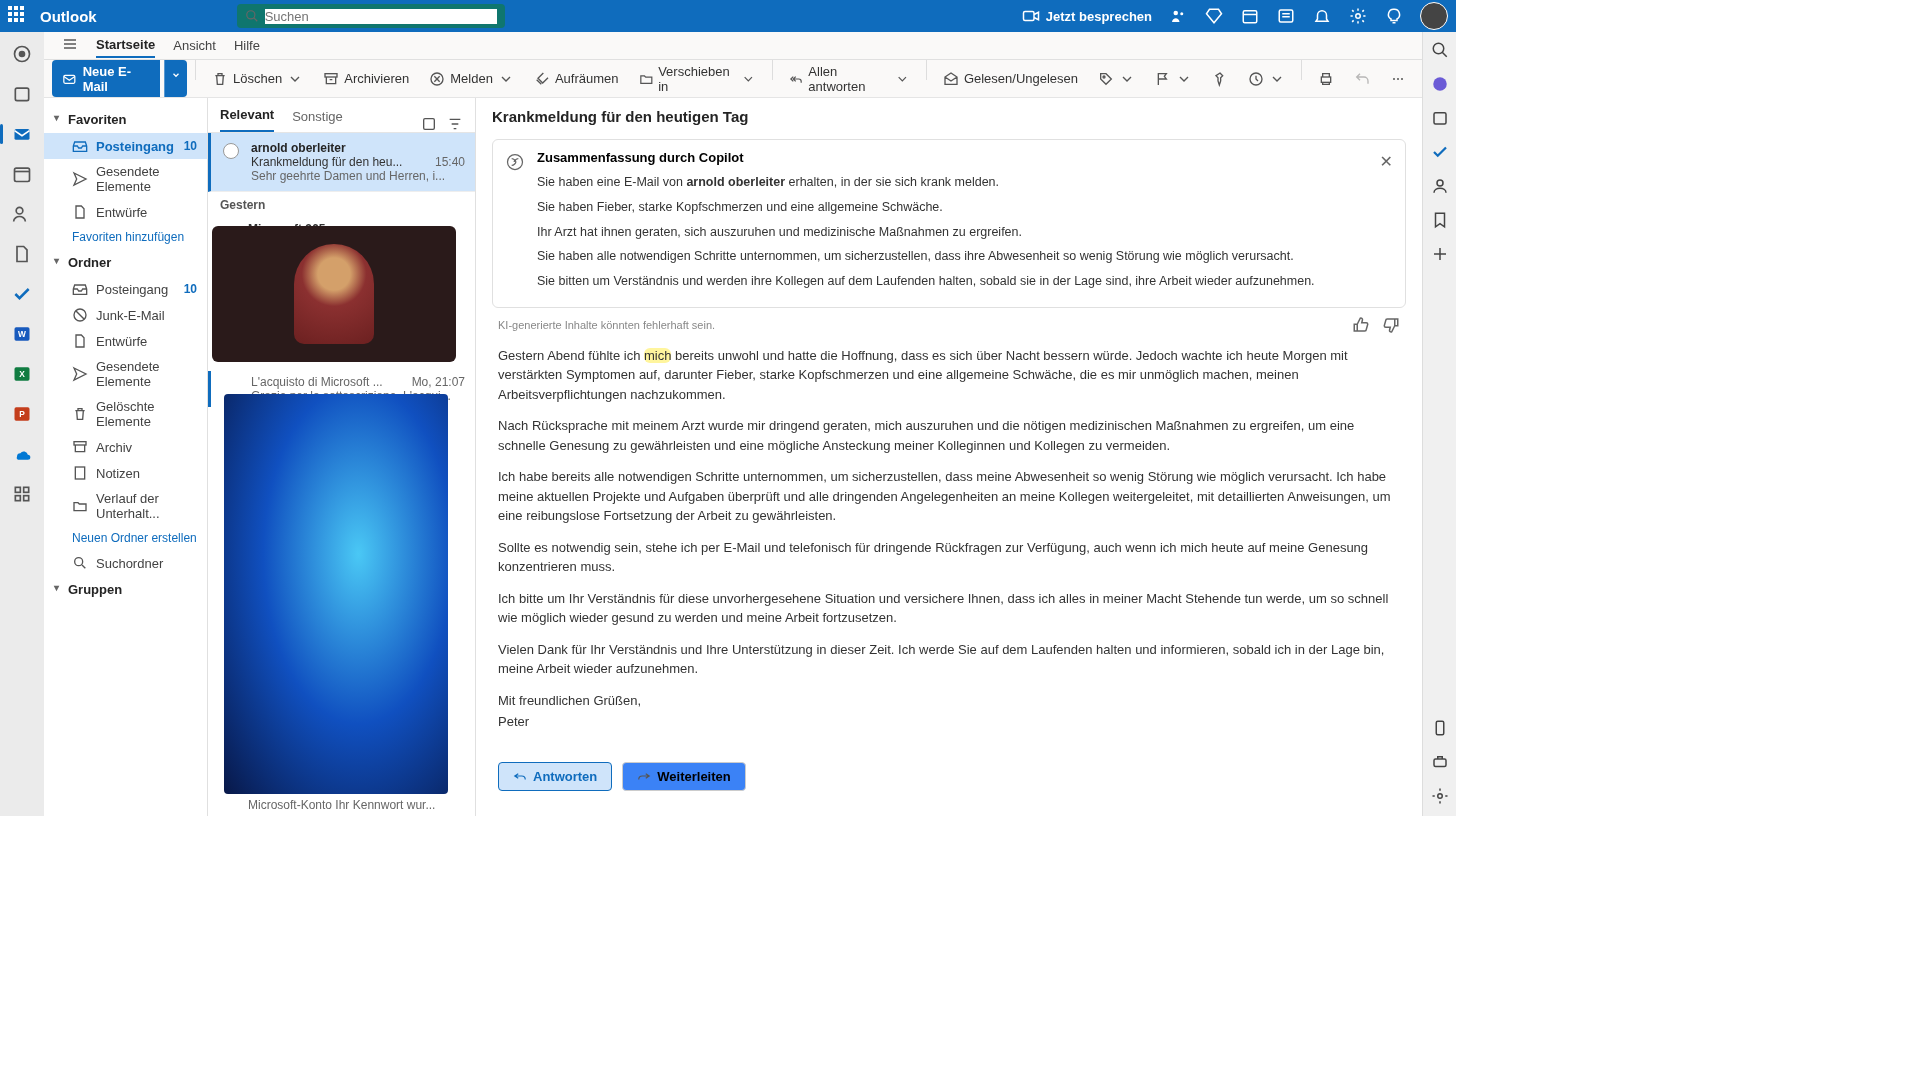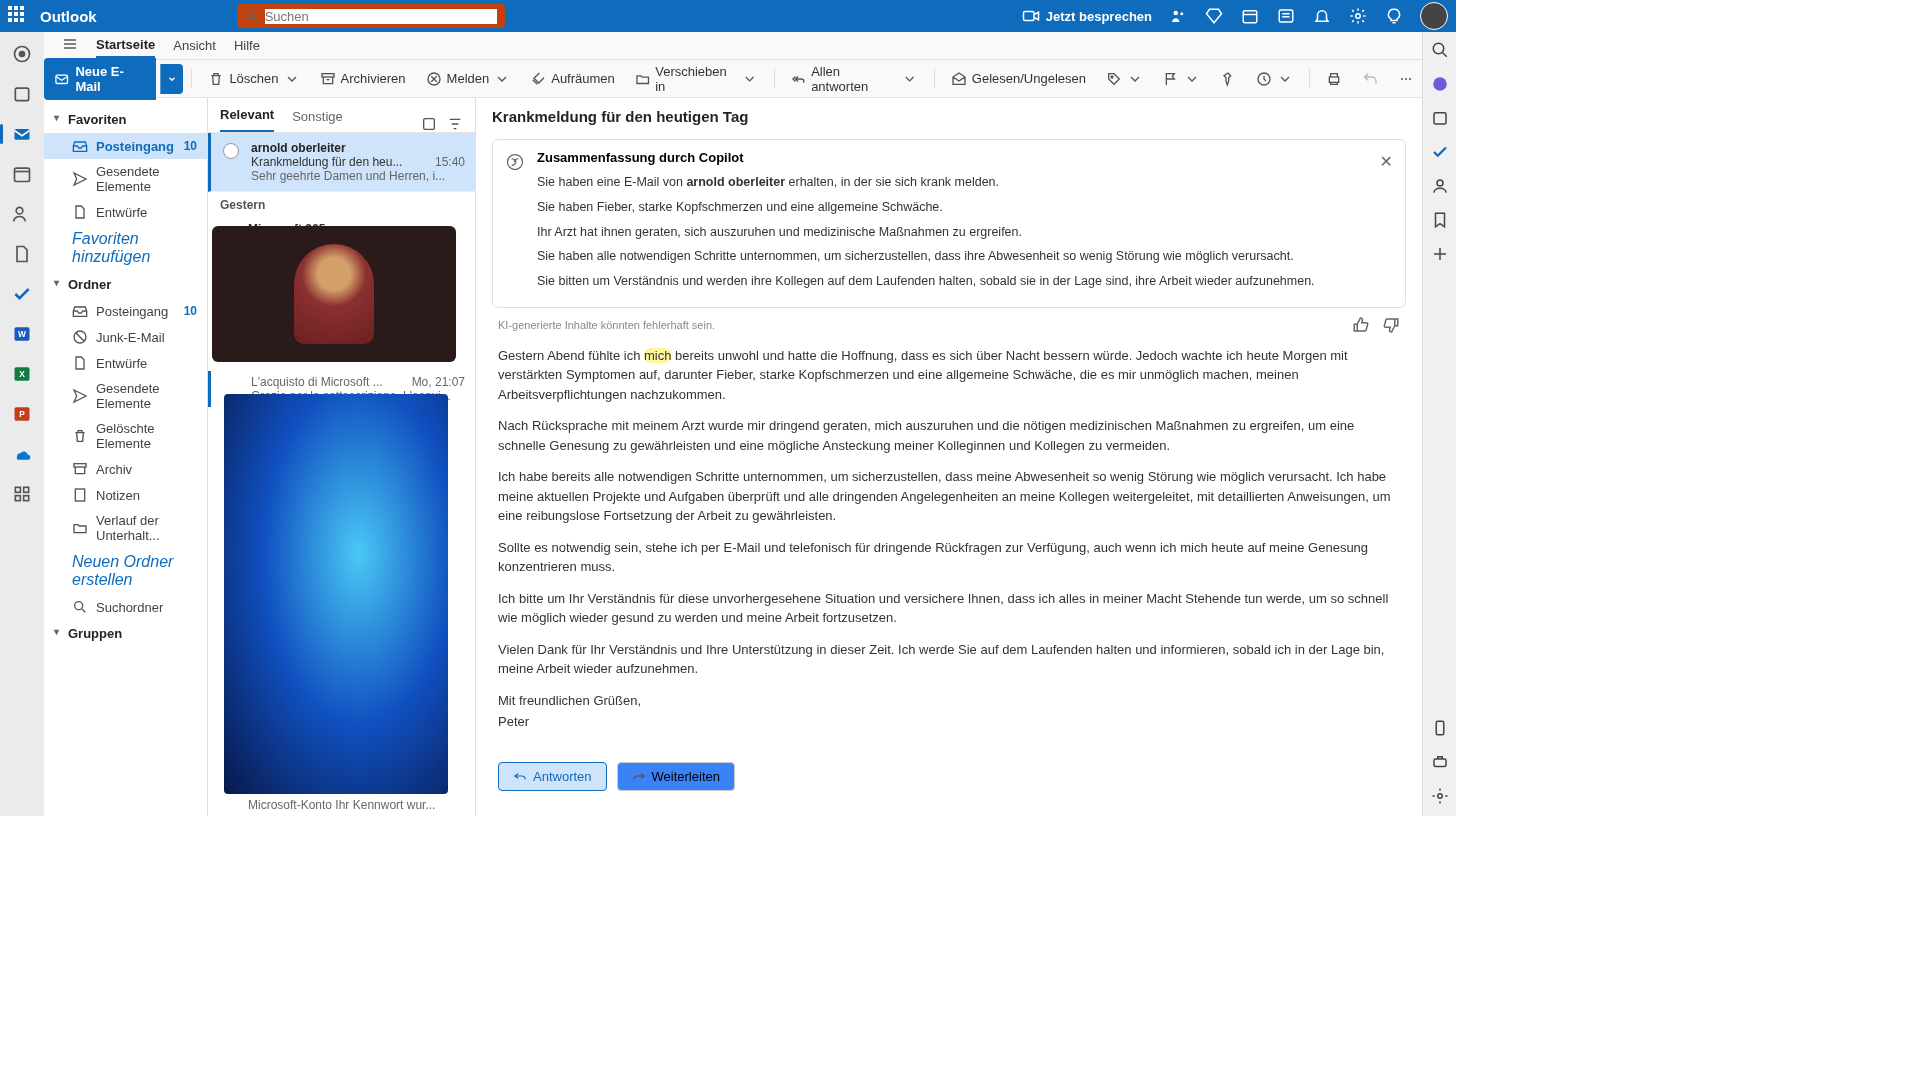--- a/index.html
+++ b/index.html
@@ -3,21 +3,21 @@
 <meta charset="utf-8">
 <style>
 * { margin: 0; padding: 0; box-sizing: border-box; font-family: 'Segoe UI', Tahoma, sans-serif; }
 body { background: #fff; overflow: hidden; width: 1456px; height: 816px; position: relative; }
 
 
 .header { height: 32px; background: #0f6cbd; display: flex; align-items: center; padding: 0 8px; color: #fff; }
 .waffle { width: 20px; height: 20px; display: grid; grid-template-columns: repeat(3,4px); grid-template-rows: repeat(3,4px); gap: 2px; cursor: pointer; margin-right: 12px; }
 .waffle span { background: #fff; width: 4px; height: 4px; }
 .brand { font-weight: 600; font-size: 15px; }
-.search-box { margin-left: 140px; background: #c2410c; border-radius: 4px; width: 268px; height: 24px; display: flex; align-items: center; padding: 0 8px; color: #555; }
+.search-box { margin-left: 140px; background: #0f766e; border-radius: 4px; width: 268px; height: 24px; display: flex; align-items: center; padding: 0 8px; color: #555; }
 .search-box svg { margin-right: 6px; }
 .search-box input { border: none; outline: none; font-size: 13px; flex: 1; }
 .header-right { margin-left: auto; display: flex; align-items: center; gap: 16px; }
 .header-right .hicon { width: 20px; height: 20px; cursor: pointer; display: flex; align-items: center; justify-content: center; }
 .meet-btn { display: flex; align-items: center; gap: 6px; font-size: 13px; font-weight: 600; cursor: pointer; }
 .avatar { width: 28px; height: 28px; border-radius: 50%; background: #444; border: 1px solid #fff; }
 
 
 .left-rail { position: absolute; top: 32px; left: 0; width: 44px; bottom: 0; background: #ebebeb; display: flex; flex-direction: column; align-items: center; padding-top: 6px; gap: 8px; }
 .rail-item { width: 32px; height: 32px; display: flex; align-items: center; justify-content: center; cursor: pointer; border-radius: 4px; position: relative; }
@@ -28,37 +28,37 @@
 .right-rail { position: absolute; top: 32px; right: 0; width: 34px; background: #f0f0f0; bottom: 0; display: flex; flex-direction: column; align-items: center; padding-top: 8px; gap: 14px; border-left: 1px solid #ddd;}
 .right-rail .ricon { width: 20px; height: 20px; cursor: pointer; display:flex; align-items:center; justify-content:center; }
 
 
 .tabstrip { position: absolute; top: 32px; left: 44px; right: 34px; height: 28px; display: flex; align-items: center; gap: 18px; padding-left: 18px; font-size: 13px; border-bottom: 1px solid #e0e0e0; background:#faf9f8;}
 .tabstrip .ham { cursor: pointer; }
 .tabstrip .tab { cursor: pointer; padding: 4px 0; color: #444; }
 .tabstrip .tab.active { color: #242424; font-weight: 600; border-bottom: 2px solid #0f6cbd; }
 
 
-.toolbar { position: absolute; top: 60px; left: 44px; right: 34px; height: 38px; display: flex; align-items: center; gap: 4px; padding: 0 0; background:#faf9f8; border-bottom:1px solid #e5e5e5;}
+.toolbar { position: absolute; top: 60px; left: 44px; right: 34px; height: 38px; display: flex; gap: 4px; padding: 0 8px; background:#faf9f8; border-bottom:1px solid #e5e5e5;}
 .newmail { background: #0f6cbd; color: #fff; border-radius: 4px 0 0 4px; padding: 6px 10px; font-size: 13px; font-weight: 600; display: flex; align-items: center; gap: 6px; cursor: pointer; }
 .newmail-chev { background: #0f6cbd; color:#fff; padding: 6px 6px; border-radius: 0 4px 4px 0; cursor:pointer; border-left:1px solid rgba(255,255,255,.3);}
 .tbtn { display: flex; align-items: center; gap: 5px; padding: 4px 8px; font-size: 13px; color: #333; cursor: pointer; border-radius: 3px; }
 .tbtn svg { width: 16px; height: 16px; }
 .tsep { width:1px; height:20px; background:#ddd; margin:0 4px;}
 
 
 .main { position: absolute; top: 98px; left: 44px; right: 34px; bottom: 0; display: flex; }
 .folders { width: 164px; border-right: 1px solid #e0e0e0; overflow-y: auto; font-size: 13px; padding-top: 8px; }
 .folders .sect { font-weight: 600; padding: 6px 10px 6px 24px; cursor: pointer; position:relative; color:#242424;}
 .folders .sect::before { content:'▾'; position:absolute; left:10px; font-size:10px; color:#666;}
 .folders .fi { padding: 5px 10px 5px 28px; cursor: pointer; display: flex; align-items: center; gap: 8px; color:#424242; position:relative;}
 .folders .fi.active { background: #cfe4fa; font-weight:600; color:#0f6cbd;}
 .folders .fi .cnt { margin-left: auto; font-size: 12px; color:#0f6cbd; font-weight:600;}
 .folders .fi svg { width:16px; height:16px; flex-shrink:0;}
-.folders .link { padding:5px 10px 5px 28px; color:#0f6cbd; cursor:pointer; font-size:16px;font-style:italic;}
+.folders .link { padding:5px 10px 5px 28px; color:#0f6cbd; cursor:pointer; font-size:12px;}
 
 .msglist { width: 268px; border-right: 1px solid #e0e0e0; display: flex; flex-direction: column; position: relative; }
 .msglist-tabs { display: flex; align-items: flex-end; height: 36px; border-bottom: 1px solid #e5e5e5; padding: 0 12px; gap: 18px; font-size: 13px;}
 .msglist-tabs .mtab { cursor: pointer; padding: 8px 0; color:#666;}
 .msglist-tabs .mtab.active { font-weight: 600; color:#242424; border-bottom: 2px solid #0f6cbd; }
 .msglist-tabs .icons { margin-left:auto; display:flex; gap:10px;}
 .msgitem { padding: 8px 10px 8px 40px; border-bottom: 1px solid #eee; cursor: pointer; position: relative; font-size: 12px; border-left:3px solid transparent;}
 .msgitem.selected { background: #cfe4fa; border-left-color:#0f6cbd;}
 .msgitem .chk { position:absolute; left:12px; top:10px; width:16px; height:16px; border:1px solid #999; border-radius:50%; background:#fff;}
 .msgitem .from { font-weight: 600; color:#242424;}
@@ -78,21 +78,21 @@
 .copilot-box { border: 1px solid #e0e0e0; border-radius: 6px; margin: 4px 8px; padding: 10px 40px 10px 44px; position: relative; }
 .copilot-box .cicon { position:absolute; left:12px; top:12px; width:20px; height:20px;}
 .copilot-box .close { position:absolute; right:12px; top:12px; cursor:pointer; color:#666;}
 .copilot-box .ctitle { font-weight:600; font-size:13px; margin-bottom:8px;}
 .copilot-box p { font-size:12.5px; color:#333; margin-bottom:6px; line-height:1.5;}
 .copilot-foot { display:flex; align-items:center; padding:4px 14px; font-size:11px; color:#888;}
 .copilot-foot .thumbs { margin-left:auto; display:flex; gap:12px;}
 .body-text { padding: 8px 14px; font-size: 13px; color:#333; line-height:1.5;}
 .body-text p { margin-bottom: 12px; }
 .hl { background: #fff59d; border-radius:6px;}
-.replybar { padding: 10px 14px; display:flex; gap:10px;}
+.replybar { padding: 10px 14px; display:flex; gap:10px;font-weight:bold;}
 .rbtn { border:1px solid #ccc; border-radius:4px; padding:6px 14px; font-size:13px; display:flex; align-items:center; gap:6px; cursor:pointer; background:#3b82f6;}
 .rbtn.primary { background:#cfe4fa; border-color:#0f6cbd; color:#0f6cbd;}
 
 .sender-name { font-weight:700;}
 </style>
 </head>
 <body>
 
 <div class="header">
   <div class="waffle">

